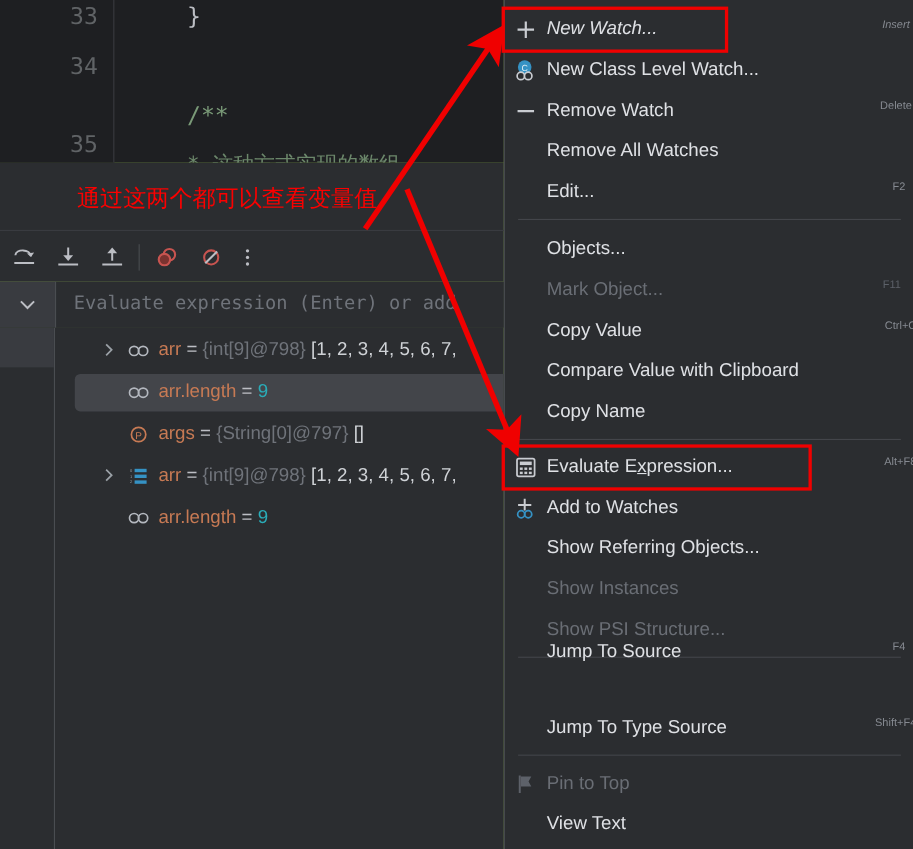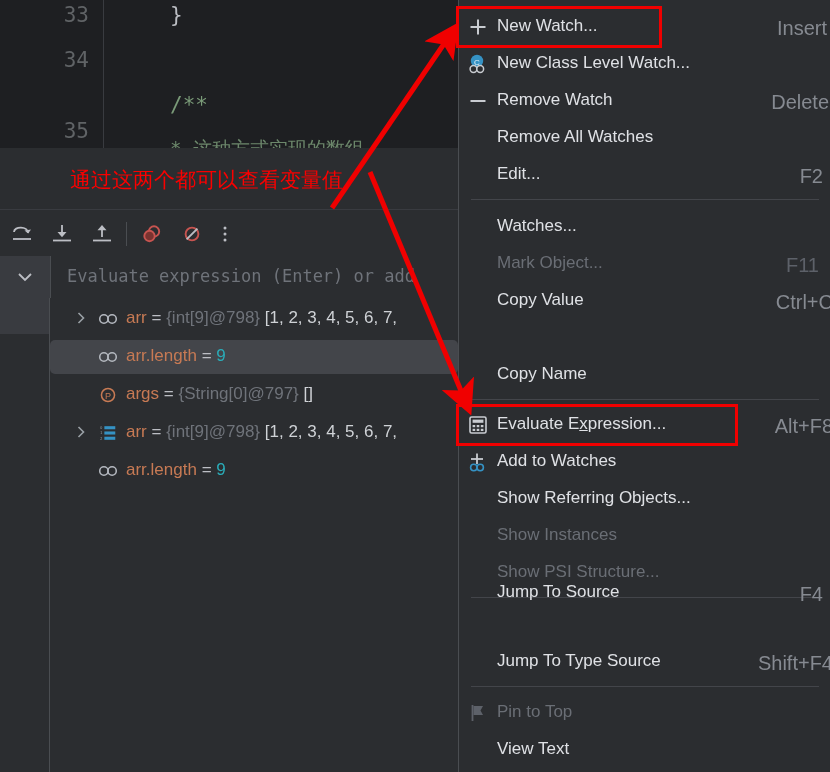--- a/index.html
+++ b/index.html
@@ -139,21 +139,21 @@
     box-sizing: border-box;
   }
   #rail-active {
     position: absolute;
     left: 0; top: 0;
     width: 49px; height: 36px;
     background: #393b40;
   }
   .var-row {
     position: absolute;
-    left: 50px;
+    left: 68px;
     height: 34px;
     width: 408px;
     white-space: nowrap;
     overflow: hidden;
   }
   .var-row.selected { background: #43454a; border-radius: 5px; }
   .var-arrow {
     position: absolute;
     left: 23px; top: 8px;
     width: 16px; height: 16px;
@@ -199,21 +199,21 @@
     font-family: "Liberation Sans", sans-serif;
     font-size: 17px;
     color: #dfe1e5;
     white-space: nowrap;
   }
   .mi-label.disabled { color: #6a6e75; }
   .mi-shortcut {
     position: absolute;
     right: 0px; top: 9px;
     font-family: "Liberation Sans", sans-serif;
-    font-size: 20px;
+    font-size: 10px;
     color: #868a91;
     white-space: nowrap;
   }
   .mi-shortcut.disabled { color: #5d6169; }
   .mi-icon {
     position: absolute;
     left: 8px; top: 8px;
     width: 22px; height: 22px;
   }
   .mi-sep {
@@ -374,21 +374,21 @@
       <svg class="var-icon" style="left:48px;" viewBox="0 0 22 18">
         <circle cx="6.5" cy="9" r="4.6" fill="none" stroke="#b4b8bf" stroke-width="1.7"></circle>
         <circle cx="15.5" cy="9" r="4.6" fill="none" stroke="#b4b8bf" stroke-width="1.7"></circle>
       </svg>
       <div class="var-text" style="left:76px;"><span class="vname">arr.length</span> <span class="veq">=</span> <span class="vnum">9</span></div>
     </div>
   </div>
 
   <div id="ctx-menu">
 
-    <div class="mi" style="top:8px;">
+    <div class="mi" style="top:8px;font-style:italic;">
       <svg class="mi-icon" viewBox="0 0 22 22">
         <line x1="11" y1="3.5" x2="11" y2="18.5" stroke="#c9ccd1" stroke-width="2"></line>
         <line x1="3.5" y1="11" x2="18.5" y2="11" stroke="#c9ccd1" stroke-width="2"></line>
       </svg>
       <div class="mi-label">New Watch...</div>
       <div class="mi-shortcut" style="right:4px;">Insert</div>
     </div>
 
     <div class="mi" style="top:45px;">
       <svg class="mi-icon" viewBox="0 0 22 22">
@@ -415,34 +415,38 @@
     </div>
 
     <div class="mi" style="top:156px;">
       <div class="mi-label">Edit...</div>
       <div class="mi-shortcut" style="right:8px;">F2</div>
     </div>
 
     <div class="mi-sep" style="top:199px;"></div>
 
     <div class="mi" style="top:208px;">
-      <div class="mi-label">Watches...</div>
+      <div class="mi-label">Objects...</div>
       <div class="mi-shortcut" style="right:4px;"></div>
     </div>
 
     <div class="mi" style="top:245px;">
       <div class="mi-label disabled">Mark Object...</div>
       <div class="mi-shortcut disabled" style="right:12px;text-align:center;">F11</div>
     </div>
 
     <div class="mi" style="top:282px;">
       <div class="mi-label">Copy Value</div>
       <div class="mi-shortcut" style="right:-2px;">Ctrl+C</div>
     </div>
 
+    <div class="mi" style="top:319px;">
+      <div class="mi-label">Compare Value with Clipboard</div>
+      <div class="mi-shortcut" style="right:4px;"></div>
+    </div>
 
     <div class="mi" style="top:356px;">
       <div class="mi-label">Copy Name</div>
       <div class="mi-shortcut" style="right:4px;"></div>
     </div>
 
     <div class="mi-sep" style="top:399px;"></div>
 
     <div class="mi" style="top:406px;">
       <svg class="mi-icon" viewBox="0 0 22 22">

